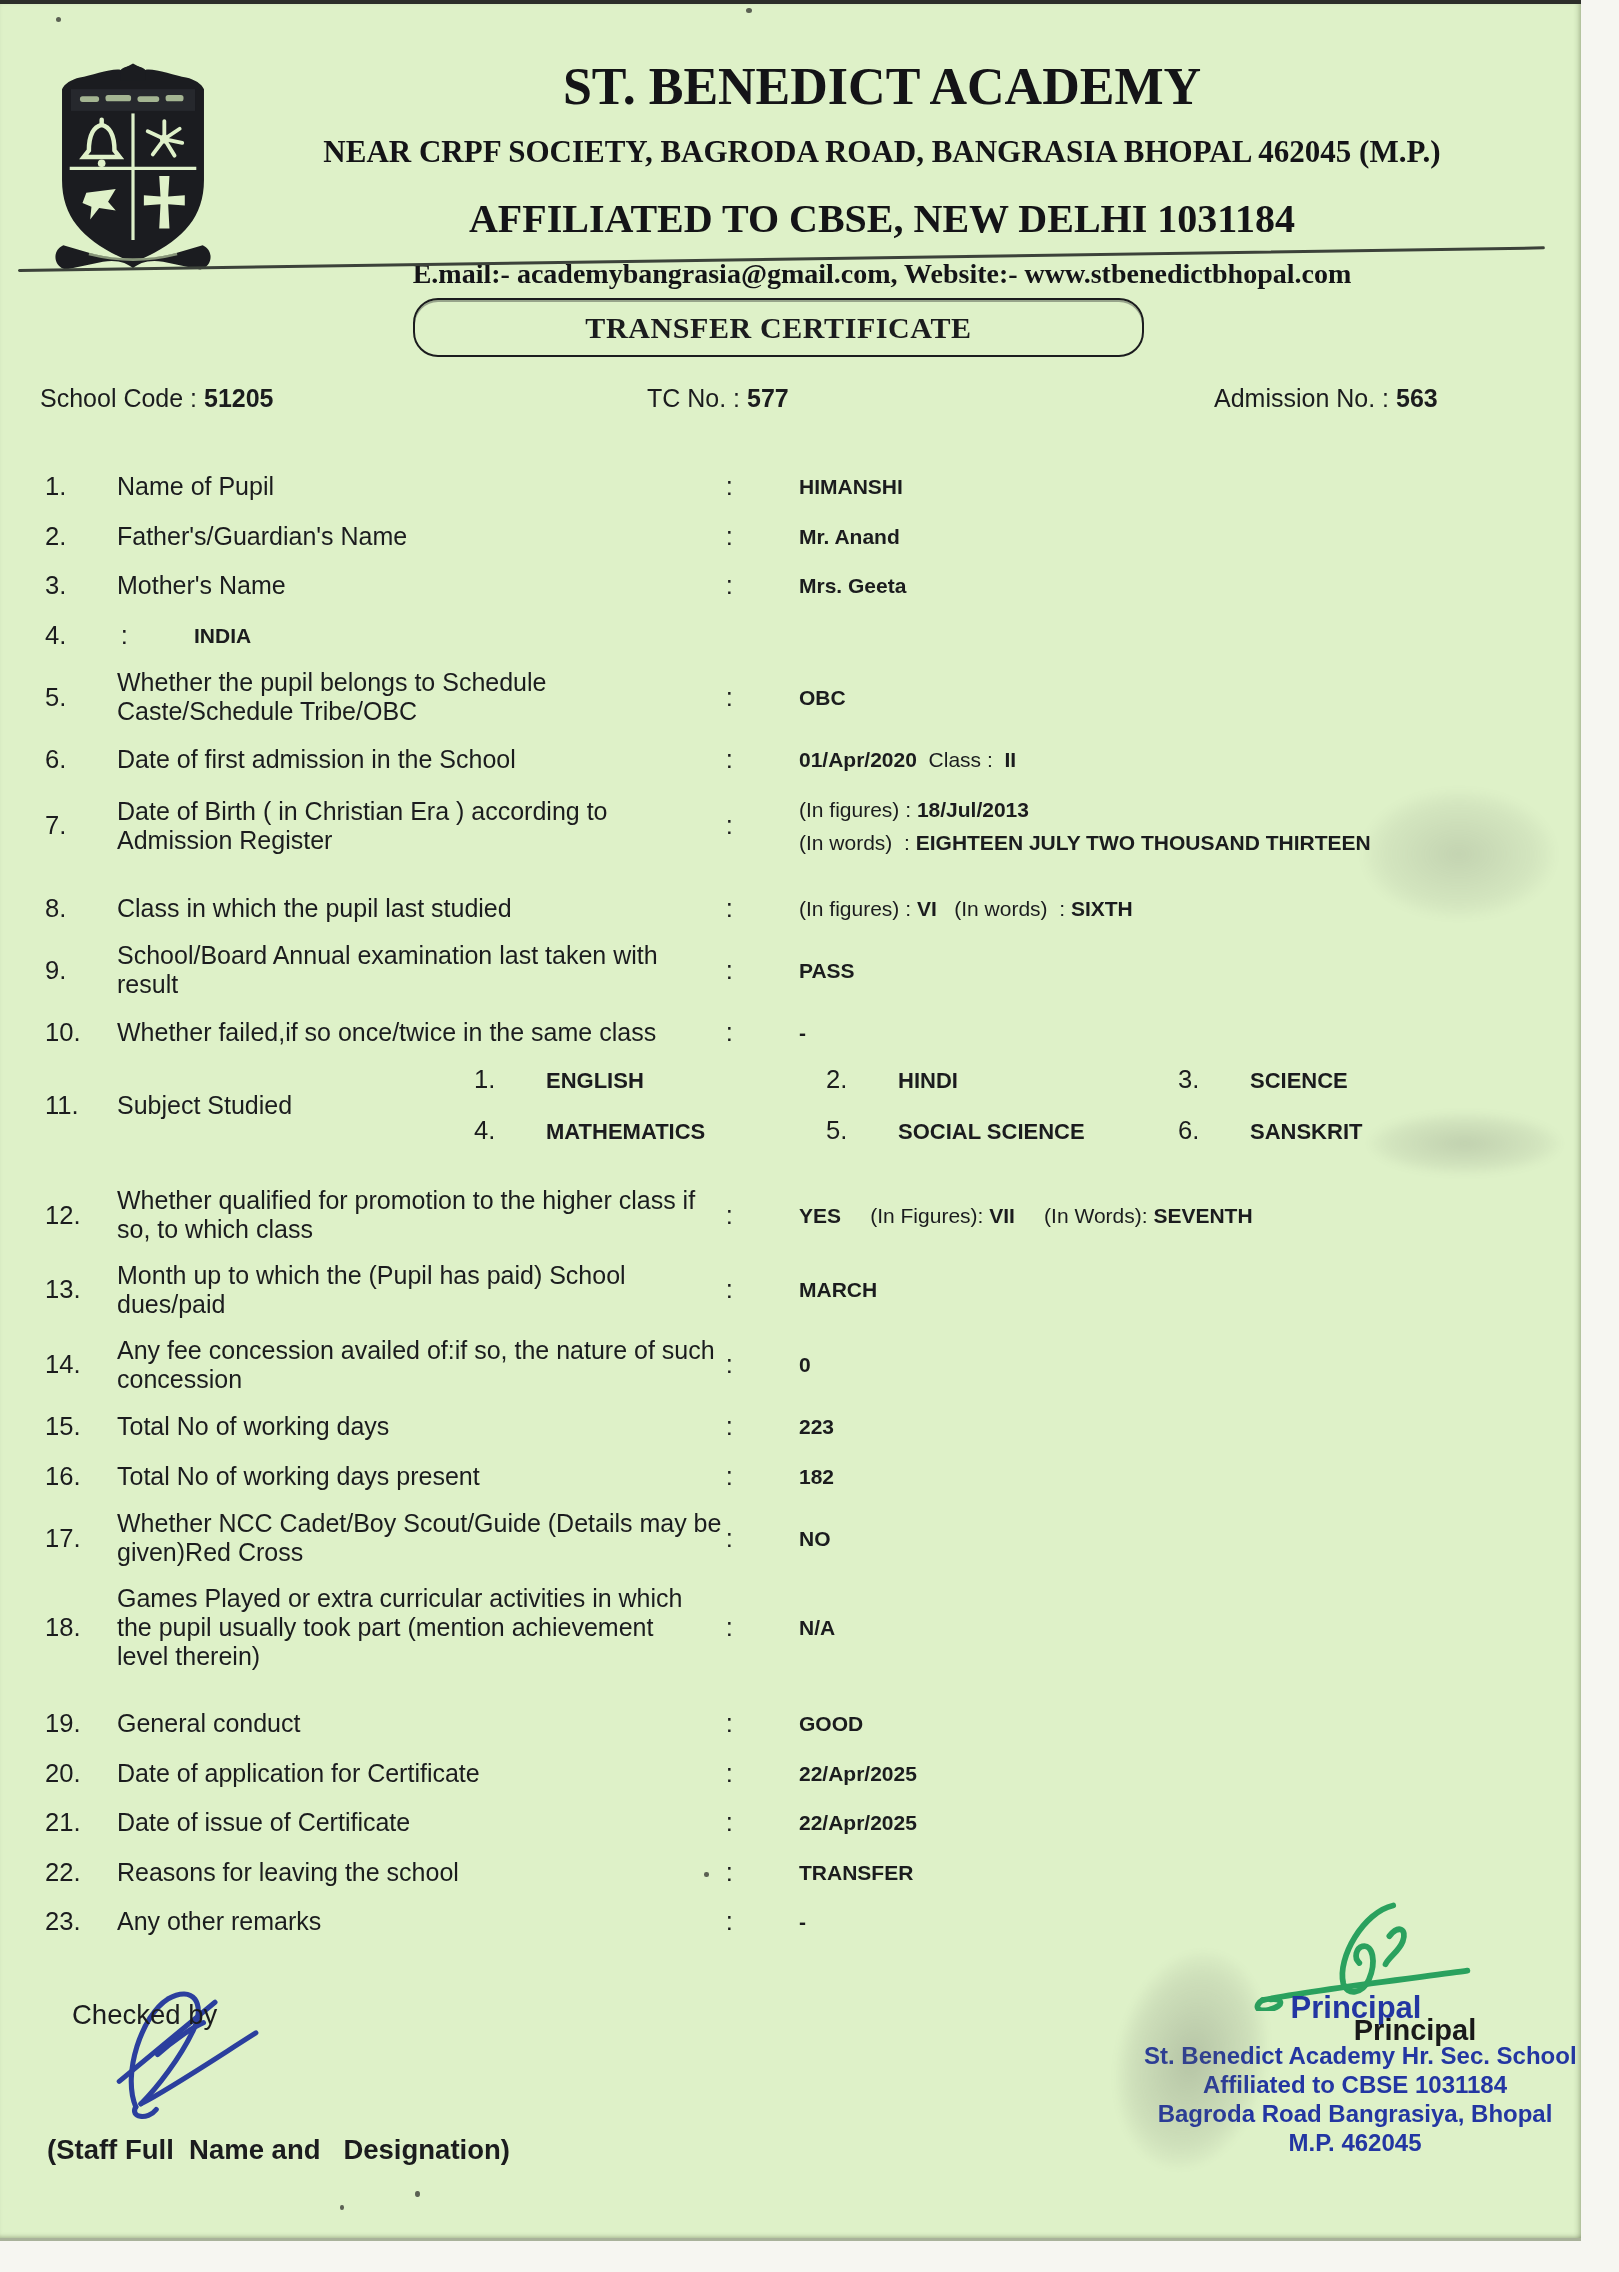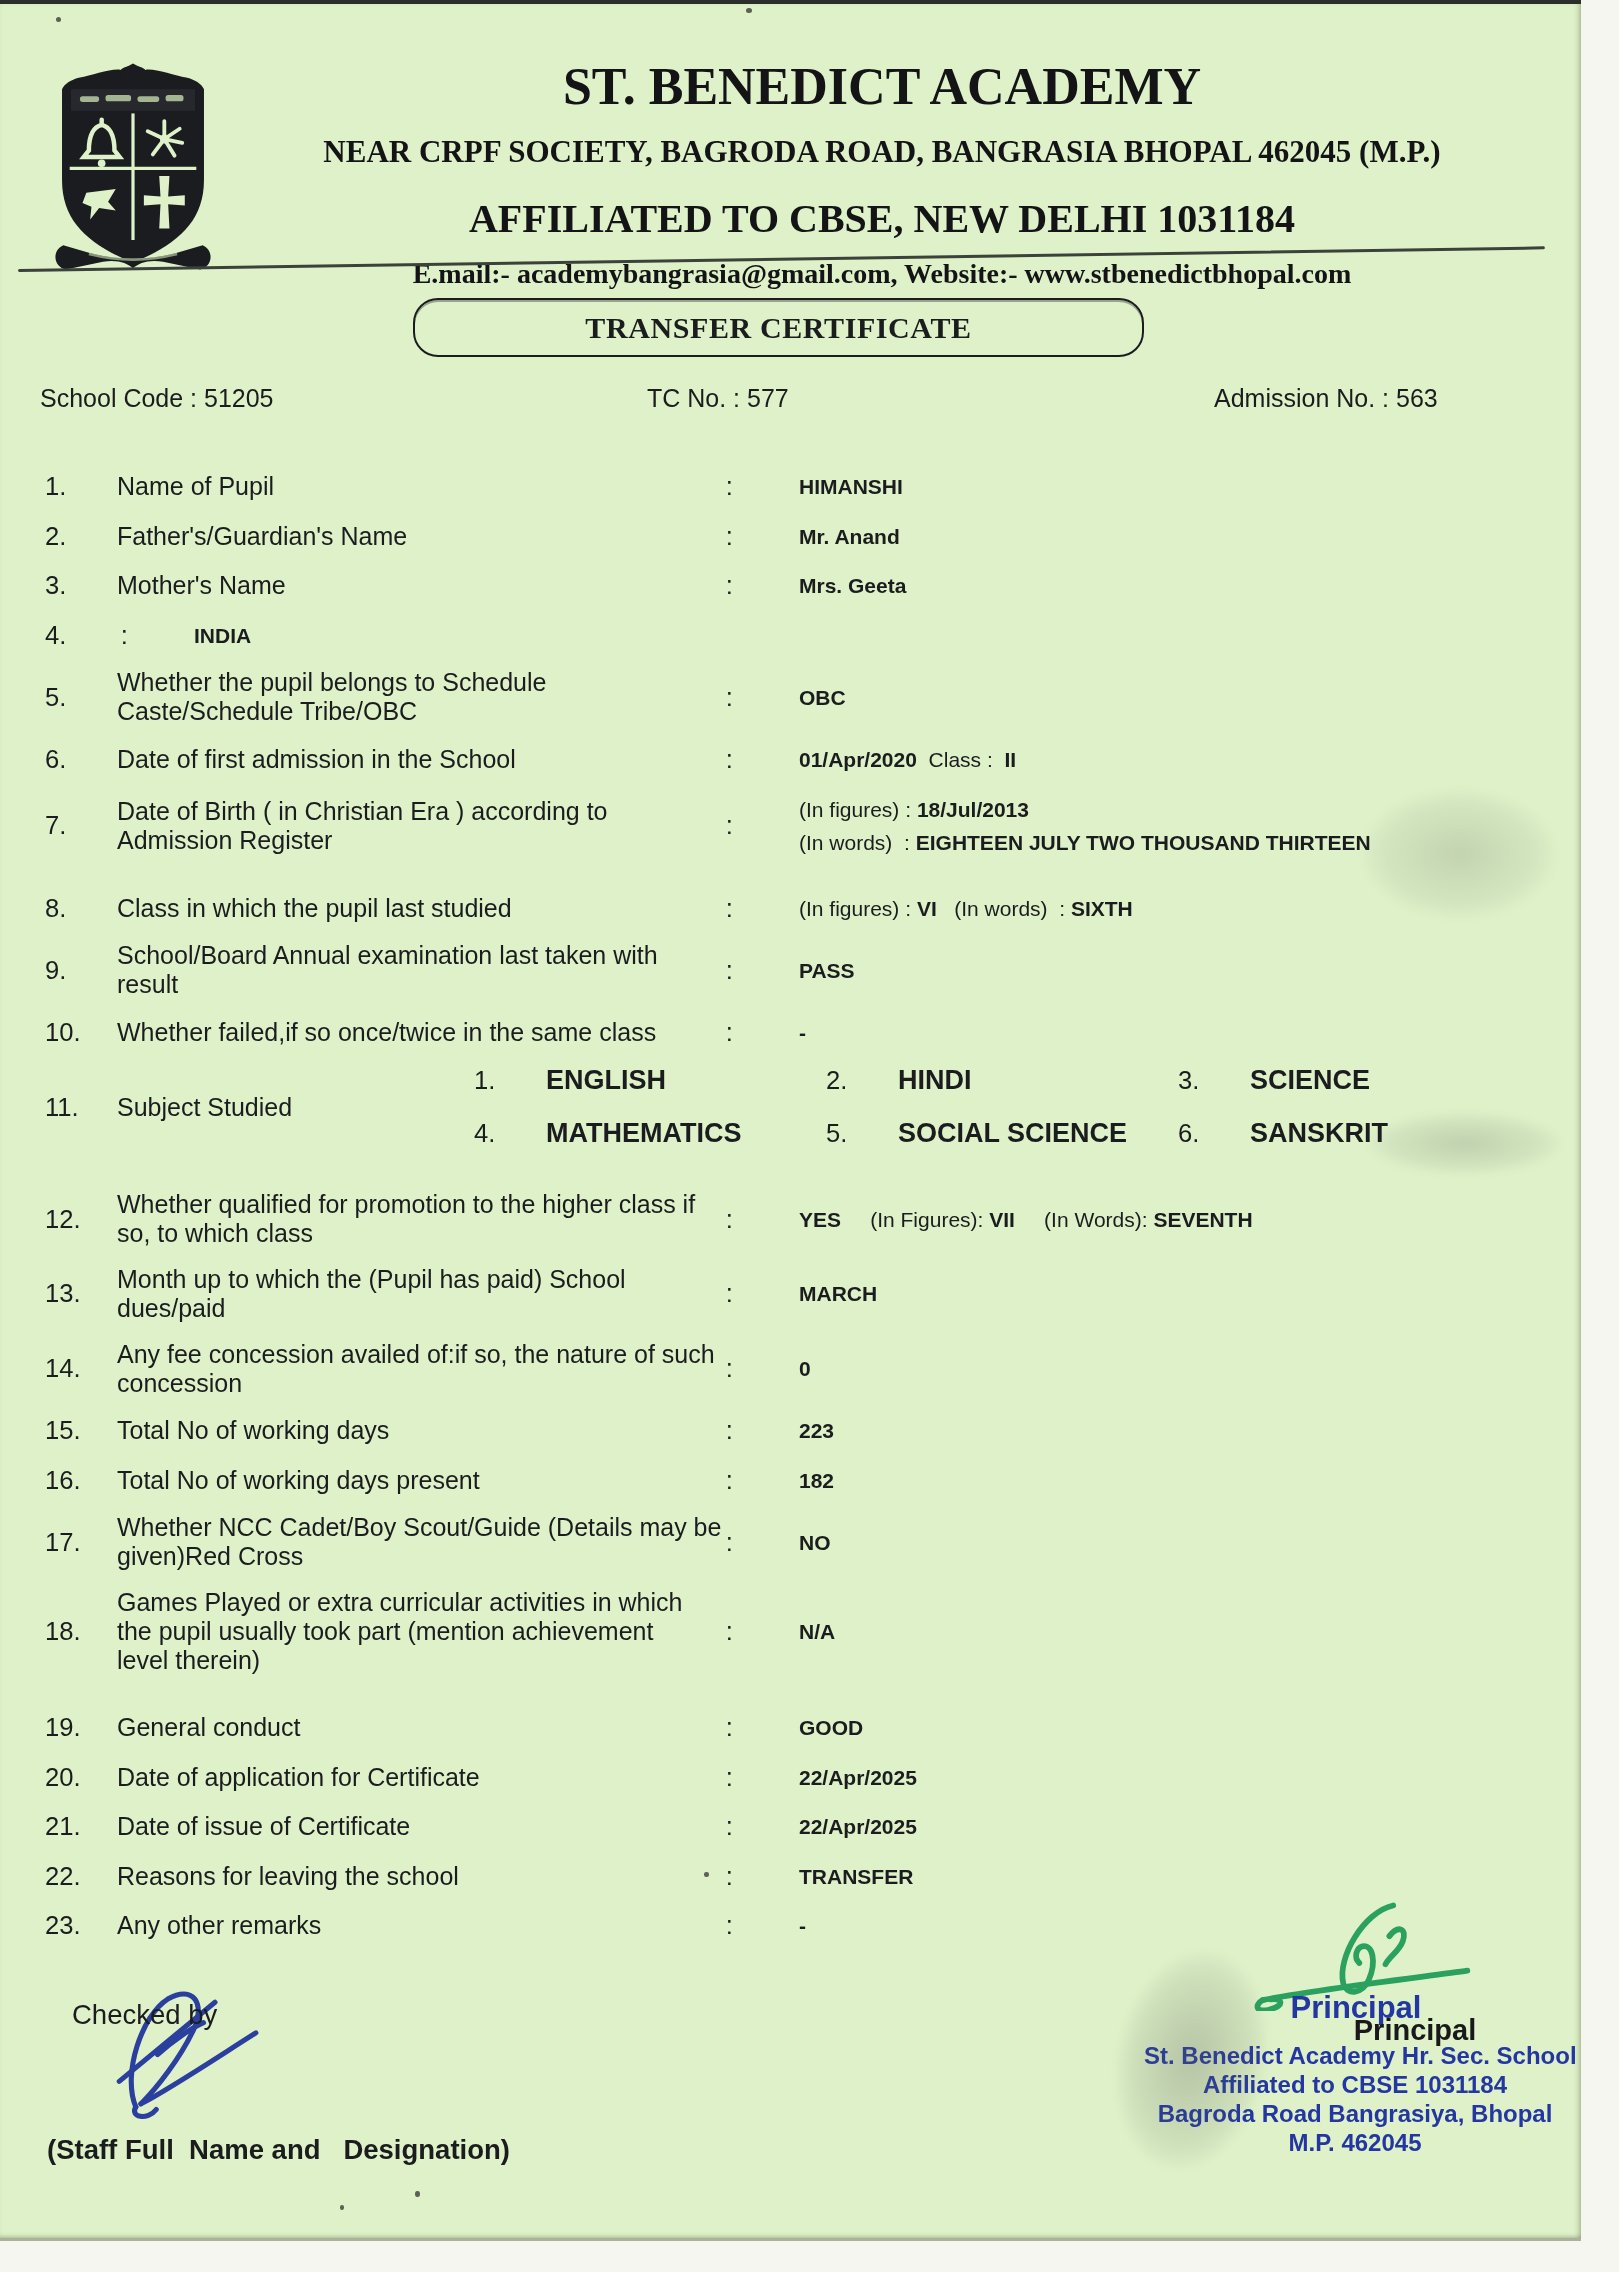--- a/index.html
+++ b/index.html
@@ -22,21 +22,21 @@
   .addr{font-size:31px;margin-top:19px}
   .affil{font-size:40px;margin-top:25px}
   .email{font-size:28px;margin-top:15.4px}
   .rule{position:absolute;left:18px;top:269px;width:1527px;height:3.2px;background:var(--rule);transform:rotate(-0.85deg);transform-origin:left center;border-radius:1.9px}
 
   
   .title-box{position:absolute;left:413px;top:298px;width:731px;height:59px;border:2.6px solid #1b1c1e;border-radius:25px;
              display:flex;align-items:center;justify-content:center;box-shadow:inset 0 1.9px 0 rgba(20,20,25,.35)}
   .title-box span{font-family:"Liberation Serif",serif;font-weight:700;font-size:30px;letter-spacing:0.6px}
   .meta{position:absolute;top:384px;font-size:25px;white-space:nowrap}
-  .meta b{font-weight:400}
+  .meta b{font-weight:700}
   .meta.m1{left:40px}.meta.m2{left:647px}.meta.m3{left:1214px}
 
   
   .fields{position:absolute;left:45px;top:470px;width:1504px}
   .row{display:flex;align-items:center;margin-bottom:16.6px}
   .row.top{align-items:center}
   .row:nth-child(7){margin-bottom:33px}
   .row:nth-child(11){margin-bottom:41px}
   .row:nth-child(18){margin-bottom:36px}
   .num{width:72px;font-size:25.6px;line-height:29px;flex:none}
@@ -45,21 +45,21 @@
   .colon{width:77px;font-size:25.6px;flex:none;padding-left:3.8px}
   .val{flex:1;font-size:21px;line-height:33px;white-space:pre-wrap}
   .val b{font-weight:700}
   .lbl-subj{width:357px}
   .subgrid{flex:1}
   .srow{display:flex;align-items:baseline}
   .srow+.srow{margin-top:22px}
   .scell{display:flex;align-items:baseline;flex:none}
   .scell:nth-child(1){width:352px}.scell:nth-child(2){width:352px}
   .sn{width:72px;font-size:25.6px;flex:none}
-  .sname{font-size:27px;font-weight:700;white-space:nowrap}
+  .sname{font-size:22px;font-weight:700;white-space:nowrap}
 
   
   .sig-blue{position:absolute;left:96px;top:1978px;width:192px;height:150px}
   .checked-by{position:absolute;left:72px;top:1999px;font-size:27.5px;font-weight:400}
   .staff-line{position:absolute;left:47px;top:2134px;font-size:27.5px;font-weight:700;white-space:pre}
   .sig-green{position:absolute;left:1241px;top:1899px;width:243px;height:112px}
   .p-blue{position:absolute;left:1196px;top:1990px;width:320px;text-align:center;font-size:31px;font-weight:700;color:var(--stamp-blue)}
   .p-black{position:absolute;left:1255px;top:2014px;width:320px;text-align:center;font-size:29px;font-weight:700;color:#191919}
   .stamp{position:absolute;left:1144px;top:2041px;width:422px;text-align:center;color:var(--stamp-blue)}
   .stamp div{font-size:24px;font-weight:700;line-height:29px;white-space:nowrap}

